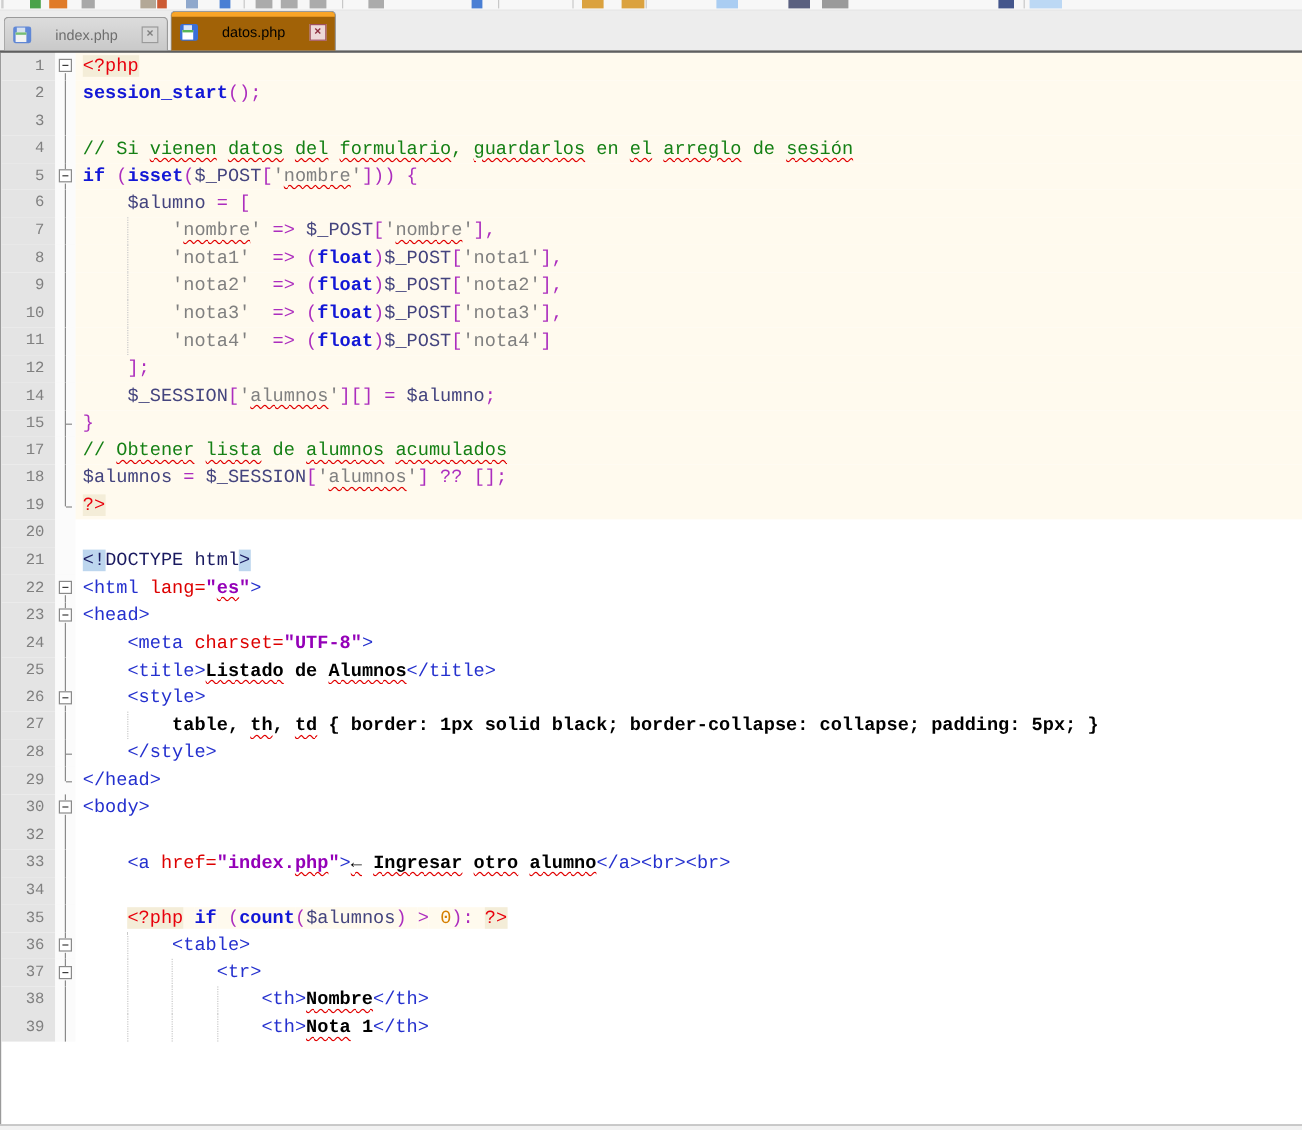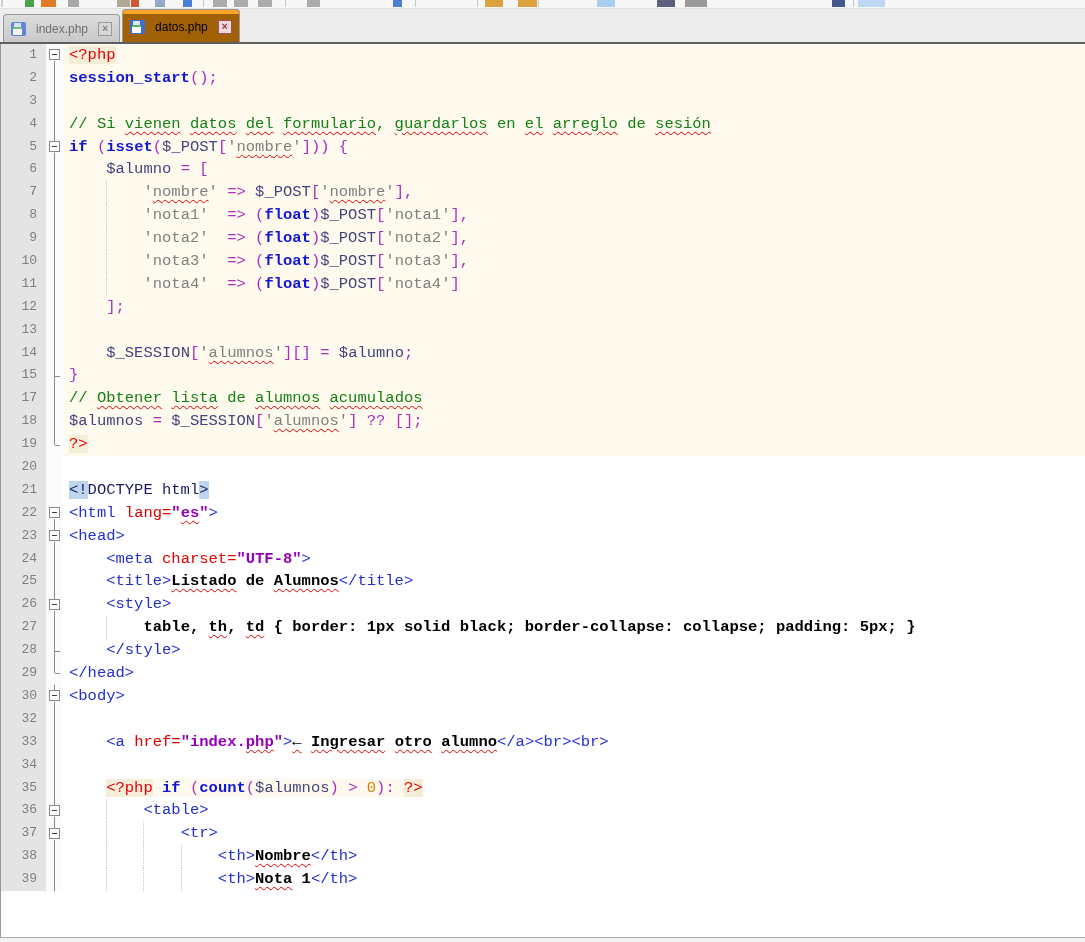--- a/index.html
+++ b/index.html
@@ -3,21 +3,21 @@
 <meta charset="utf-8">
 <style>
   html,body{margin:0;padding:0;width:1085px;height:942px;overflow:hidden;background:#fff;
     font-family:"Liberation Sans",sans-serif;}
   
   #toolbar{position:relative;height:8px;background:#f7f7f7;border-bottom:1px solid #e2e2e2;}
   #toolbar .frag{position:absolute;top:0;height:7px;}
   
   #tabbar{position:relative;height:33px;background:#ededed;display:flex;align-items:flex-end;
     padding-left:3px;border-bottom:2px solid var(--editor_border,#5f5f5f);box-sizing:content-box;}
-  .tab{display:flex;align-items:center;gap:10px;border:1px solid #9a9a9a;border-bottom:none;
+  .tab{display:flex;align-items:center;gap:20px;border:1px solid #9a9a9a;border-bottom:none;
     border-radius:4px 4px 0 0;padding:0 7px;height:27px;position:relative;cursor:default;
     font-size:12px;white-space:nowrap;}
   .tab.inactive{background:linear-gradient(#dcdcdc,#c9c9c9);color:#6e6e6e;}
   .tab.active{background:#a16207;color:#000;height:31px;padding-top:1px;margin-left:2px;}
   .tab.active .accent{position:absolute;top:0;left:0;right:0;height:4px;
     background:var(--tab_accent,#f9a528);border-radius:3px 3px 0 0;}
   .floppy{width:15px;height:14px;background:#3a6fd8;border-radius:2px;position:relative;flex:none;}
   .floppy::before{content:"";position:absolute;left:3px;top:1px;width:7px;height:5px;background:#d8e6fa;}
   .floppy::after{content:"";position:absolute;left:2px;bottom:1px;width:9px;height:6px;background:#fff;
     border-top:2px solid #57b657;}
@@ -117,21 +117,20 @@
       <div class="row phprow"><span class="ln">3</span><span class="fold"><i class="fline f-full"></i></span><span class="code"></span></div>
       <div class="row phprow"><span class="ln">4</span><span class="fold"><i class="fline f-full"></i></span><span class="code"><span class="cm">// Si </span><span class="cm sq">vienen</span><span class="cm"> </span><span class="cm sq">datos</span><span class="cm"> </span><span class="cm sq">del</span><span class="cm"> </span><span class="cm sq">formulario</span><span class="cm">, </span><span class="cm sq">guardarlos</span><span class="cm"> en </span><span class="cm sq">el</span><span class="cm"> </span><span class="cm sq">arreglo</span><span class="cm"> de </span><span class="cm sq">sesión</span></span></div>
       <div class="row phprow"><span class="ln">5</span><span class="fold"><i class="fline f-above"></i><i class="fline f-below"></i><i class="fbox"></i></span><span class="code"><span class="kw">if</span><span class="pl"> </span><span class="op">(</span><span class="kw">isset</span><span class="op">(</span><span class="vr">$_POST</span><span class="op">[</span><span class="st">'</span><span class="st sq">nombre</span><span class="st">'</span><span class="op">]))</span><span class="pl"> </span><span class="op">{</span></span></div>
       <div class="row phprow"><span class="ln">6</span><span class="fold"><i class="fline f-full"></i></span><span class="code"><span class="pl">    </span><span class="vr">$alumno</span><span class="pl"> </span><span class="op">=</span><span class="pl"> </span><span class="op">[</span></span></div>
       <div class="row phprow"><span class="ln">7</span><span class="fold"><i class="fline f-full"></i></span><span class="code"><i class="guide" style="left: calc(4ch + 6px);"></i><span class="pl">        </span><span class="st">'</span><span class="st sq">nombre</span><span class="st">'</span><span class="pl"> </span><span class="op">=&gt;</span><span class="pl"> </span><span class="vr">$_POST</span><span class="op">[</span><span class="st">'</span><span class="st sq">nombre</span><span class="st">'</span><span class="op">],</span></span></div>
       <div class="row phprow"><span class="ln">8</span><span class="fold"><i class="fline f-full"></i></span><span class="code"><i class="guide" style="left: calc(4ch + 6px);"></i><span class="pl">        </span><span class="st">'nota1'</span><span class="pl">  </span><span class="op">=&gt;</span><span class="pl"> </span><span class="op">(</span><span class="kw">float</span><span class="op">)</span><span class="vr">$_POST</span><span class="op">[</span><span class="st">'nota1'</span><span class="op">],</span></span></div>
       <div class="row phprow"><span class="ln">9</span><span class="fold"><i class="fline f-full"></i></span><span class="code"><i class="guide" style="left: calc(4ch + 6px);"></i><span class="pl">        </span><span class="st">'nota2'</span><span class="pl">  </span><span class="op">=&gt;</span><span class="pl"> </span><span class="op">(</span><span class="kw">float</span><span class="op">)</span><span class="vr">$_POST</span><span class="op">[</span><span class="st">'nota2'</span><span class="op">],</span></span></div>
       <div class="row phprow"><span class="ln">10</span><span class="fold"><i class="fline f-full"></i></span><span class="code"><i class="guide" style="left: calc(4ch + 6px);"></i><span class="pl">        </span><span class="st">'nota3'</span><span class="pl">  </span><span class="op">=&gt;</span><span class="pl"> </span><span class="op">(</span><span class="kw">float</span><span class="op">)</span><span class="vr">$_POST</span><span class="op">[</span><span class="st">'nota3'</span><span class="op">],</span></span></div>
       <div class="row phprow"><span class="ln">11</span><span class="fold"><i class="fline f-full"></i></span><span class="code"><i class="guide" style="left: calc(4ch + 6px);"></i><span class="pl">        </span><span class="st">'nota4'</span><span class="pl">  </span><span class="op">=&gt;</span><span class="pl"> </span><span class="op">(</span><span class="kw">float</span><span class="op">)</span><span class="vr">$_POST</span><span class="op">[</span><span class="st">'nota4'</span><span class="op">]</span></span></div>
       <div class="row phprow"><span class="ln">12</span><span class="fold"><i class="fline f-full"></i></span><span class="code"><span class="pl">    </span><span class="op">];</span></span></div>
-      <div class="row phprow"><span class="ln">13</span><span class="fold"><i class="fline f-full"></i></span><span class="code"></span></div>
       <div class="row phprow"><span class="ln">14</span><span class="fold"><i class="fline f-full"></i></span><span class="code"><span class="pl">    </span><span class="vr">$_SESSION</span><span class="op">[</span><span class="st">'</span><span class="st sq">alumnos</span><span class="st">'</span><span class="op">][]</span><span class="pl"> </span><span class="op">=</span><span class="pl"> </span><span class="vr">$alumno</span><span class="op">;</span></span></div>
       <div class="row phprow"><span class="ln">15</span><span class="fold"><i class="fline f-full"></i><i class="ftick"></i></span><span class="code"><span class="op">}</span></span></div>
       <div class="row phprow"><span class="ln">17</span><span class="fold"><i class="fline f-full"></i></span><span class="code"><span class="cm">// </span><span class="cm sq">Obtener</span><span class="cm"> </span><span class="cm sq">lista</span><span class="cm"> de </span><span class="cm sq">alumnos</span><span class="cm"> </span><span class="cm sq">acumulados</span></span></div>
       <div class="row phprow"><span class="ln">18</span><span class="fold"><i class="fline f-full"></i></span><span class="code"><span class="vr">$alumnos</span><span class="pl"> </span><span class="op">=</span><span class="pl"> </span><span class="vr">$_SESSION</span><span class="op">[</span><span class="st">'</span><span class="st sq">alumnos</span><span class="st">'</span><span class="op">]</span><span class="pl"> </span><span class="op">??</span><span class="pl"> </span><span class="op">[];</span></span></div>
       <div class="row phprow"><span class="ln">19</span><span class="fold"><i class="fline f-top"></i><i class="ftick"></i></span><span class="code"><span class="pt">?&gt;</span></span></div>
       <div class="row"><span class="ln">20</span><span class="fold"></span><span class="code"></span></div>
       <div class="row"><span class="ln">21</span><span class="fold"></span><span class="code"><span class="dd">&lt;!</span><span class="dt">DOCTYPE html</span><span class="dd">&gt;</span></span></div>
       <div class="row"><span class="ln">22</span><span class="fold"><i class="fline f-below"></i><i class="fbox"></i></span><span class="code"><span class="tg">&lt;html</span><span class="pl"> </span><span class="at">lang=</span><span class="av">"</span><span class="av sq">es</span><span class="av">"</span><span class="tg">&gt;</span></span></div>
       <div class="row"><span class="ln">23</span><span class="fold"><i class="fline f-above"></i><i class="fline f-below"></i><i class="fbox"></i></span><span class="code"><span class="tg">&lt;head&gt;</span></span></div>
       <div class="row"><span class="ln">24</span><span class="fold"><i class="fline f-full"></i></span><span class="code"><span class="pl">    </span><span class="tg">&lt;meta</span><span class="pl"> </span><span class="at">charset=</span><span class="av">"UTF-8"</span><span class="tg">&gt;</span></span></div>

